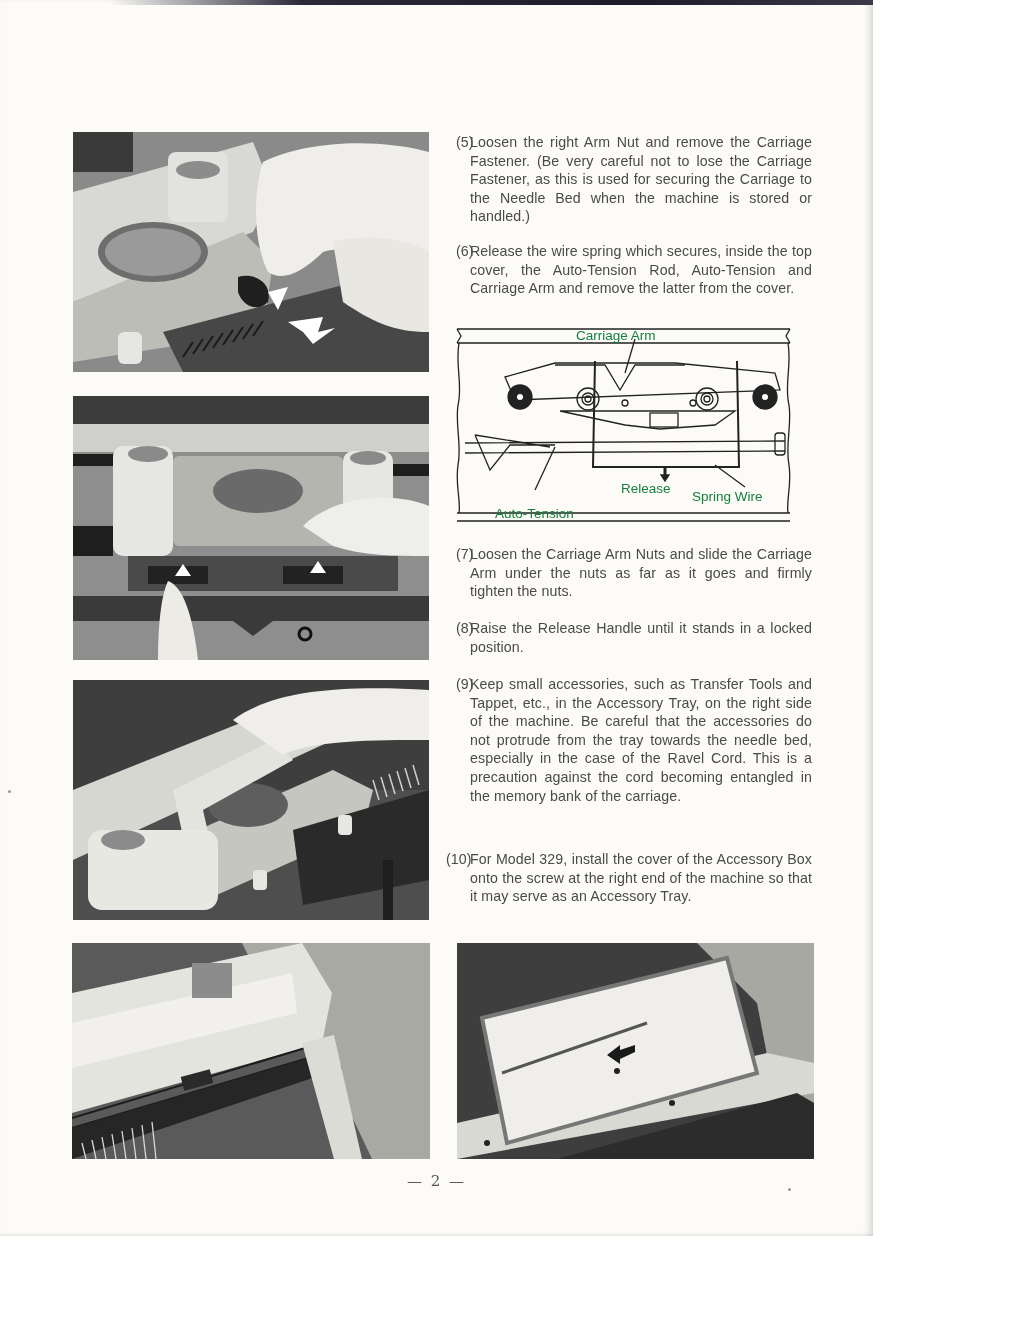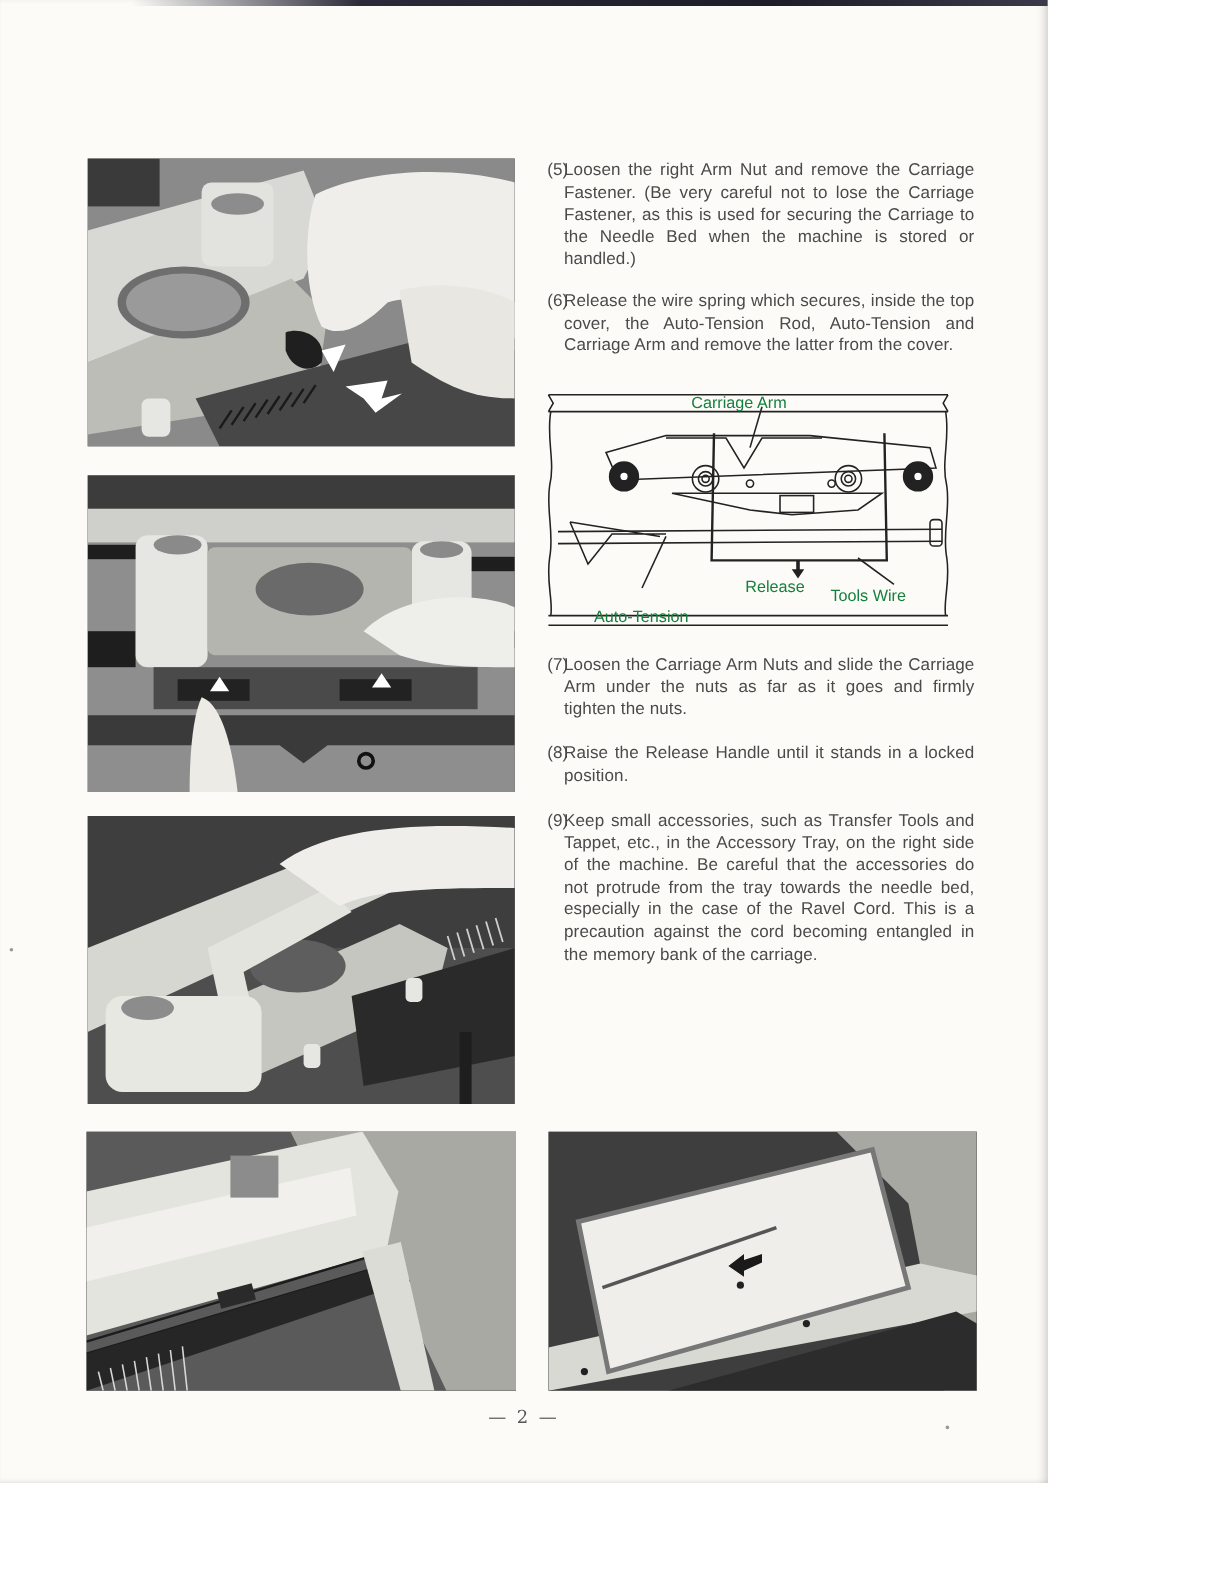--- a/index.html
+++ b/index.html
@@ -197,32 +197,36 @@
       <rect x="320" y="108" width="10" height="22" rx="3"></rect>
       <path d="M210,142 L210,152" stroke-width="3"></path>
       <path d="M206,150 L214,150 L210,156 Z" fill="#222"></path>
       <line x1="80" y1="165" x2="100" y2="122"></line>
       <line x1="290" y1="162" x2="260" y2="140"></line>
       <line x1="180" y1="14" x2="170" y2="48"></line>
     </svg>
     <span class="dlabel" style="left:121px;top:3px;">Carriage Arm</span>
     <span class="dlabel" style="left:40px;top:181px;">Auto-Tension</span>
     <span class="dlabel" style="left:166px;top:156px;text-align:right;">Release</span>
-    <span class="dlabel" style="left:237px;top:164px;">Tools Wire</span>
+    <span class="dlabel" style="left:237px;top:164px;">Spring Wire</span>
   </div>
 
   <div class="step" style="top:545px;">
     <span class="num">(7)</span>
     <div class="txt">Loosen the Carriage Arm Nuts and slide the Carriage Arm under the nuts as far as it goes and firmly tighten the nuts.</div>
   </div>
   <div class="step" style="top:619px;">
     <span class="num">(8)</span>
     <div class="txt">Raise the Release Handle until it stands in a locked position.</div>
   </div>
   <div class="step" style="top:675px;">
     <span class="num">(9)</span>
     <div class="txt">Keep small accessories, such as Transfer Tools and Tappet, etc., in the Accessory Tray, on the right side of the machine. Be careful that the accessories do not protrude from the tray towards the needle bed, especially in the case of the Ravel Cord. This is a precaution against the cord becoming entangled in the memory bank of the carriage.</div>
+  </div>
+  <div class="step wide" style="top:850px;">
+    <span class="num">(10)</span>
+    <div class="txt">For Model 329, install the cover of the Accessory Box onto the screw at the right end of the machine so that it may serve as an Accessory Tray.</div>
   </div>
 
   <div class="page-number">— 2 —</div>
   <div class="dot" style="left:788px;top:1188px;"></div>
   <div class="dot" style="left:8px;top:790px;"></div>
 </div>
 
 </body></html>

